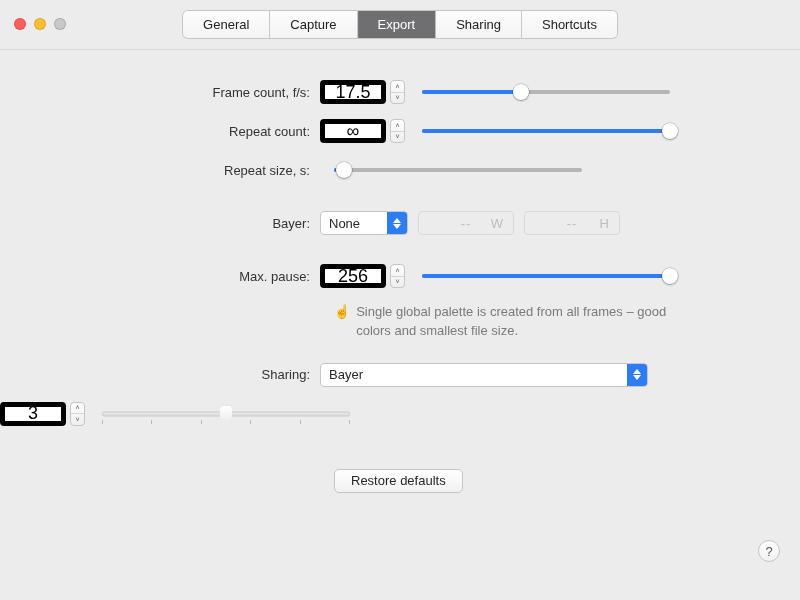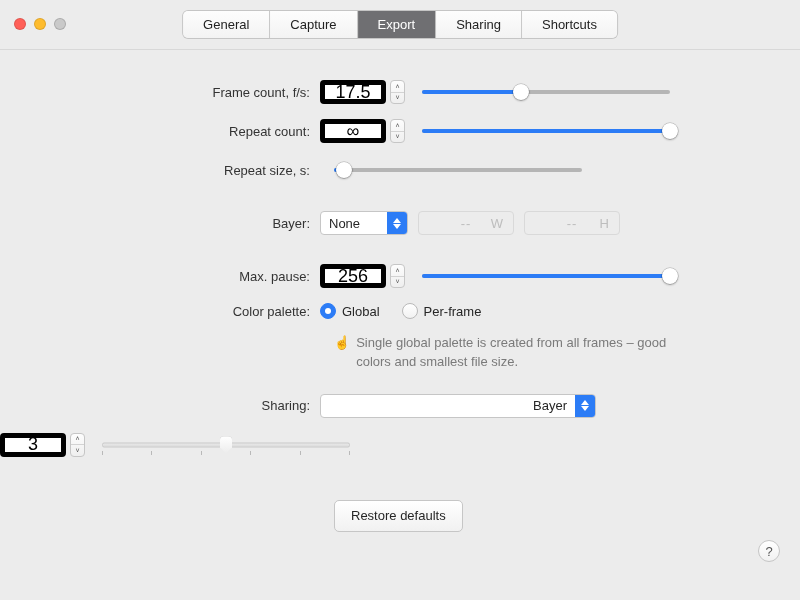--- a/index.html
+++ b/index.html
@@ -153,21 +153,21 @@
   
   .popup {
     display:flex; align-items:center;
     height:24px;
     border:1px solid #c6c6c6;
     border-radius:4px;
     background:#fff;
     overflow:hidden;
   }
   .popup.small{ width:88px;}
-  .popup.wide{ width:276px;text-align:right;}
+  .popup.wide{ width:328px;}
   .popup .val{
     flex:1; padding:0 8px;
     font-size:13px;
   }
   .popup .arrows{
     width:20px; align-self:stretch;
     background:#2c7cf6;
     display:flex; flex-direction:column;
     align-items:center; justify-content:center;
     gap:1px;
@@ -217,21 +217,21 @@
     width:360px;
     color:#7a7a7a;
     line-height:1.45;
     display:flex;
     gap:6px;
   }
   .hint .emoji{ flex:0 0 auto; }
 
   
   .push{
-    height:32px;
+    height:24px;
     padding:0 16px;
     border:1px solid #c6c6c6;
     border-radius:5px;
     background:linear-gradient(#fff,#f1f1f1);
     font-size:13px;
     display:inline-flex; align-items:center;
   }
 
   .help{
     position:absolute; right:20px; bottom:38px;
@@ -339,31 +339,20 @@
         <span>˅</span>
       </div>
     </div>
     <div class="slider">
       <div class="track"></div>
       <div class="fill" style="width:100%"></div>
       <div class="thumb" style="left:100%"></div>
     </div>
   </div>
 
-  <div class="row">
-    <div class="label">Color palette:</div>
-    <div class="radio checked">
-      <span class="dot"></span>
-      <span>Global</span>
-    </div>
-    <div class="radio">
-      <span class="dot"></span>
-      <span>Per-frame</span>
-    </div>
-  </div>
   <div class="hint">
     <span class="emoji">☝️</span>
     <span>Single global palette is created from all frames – good colors and smallest file size.</span>
   </div>
 
   <div style="height:22px"></div>
 
   <div class="row">
     <div class="label">Sharing:</div>
     <div class="popup wide">

